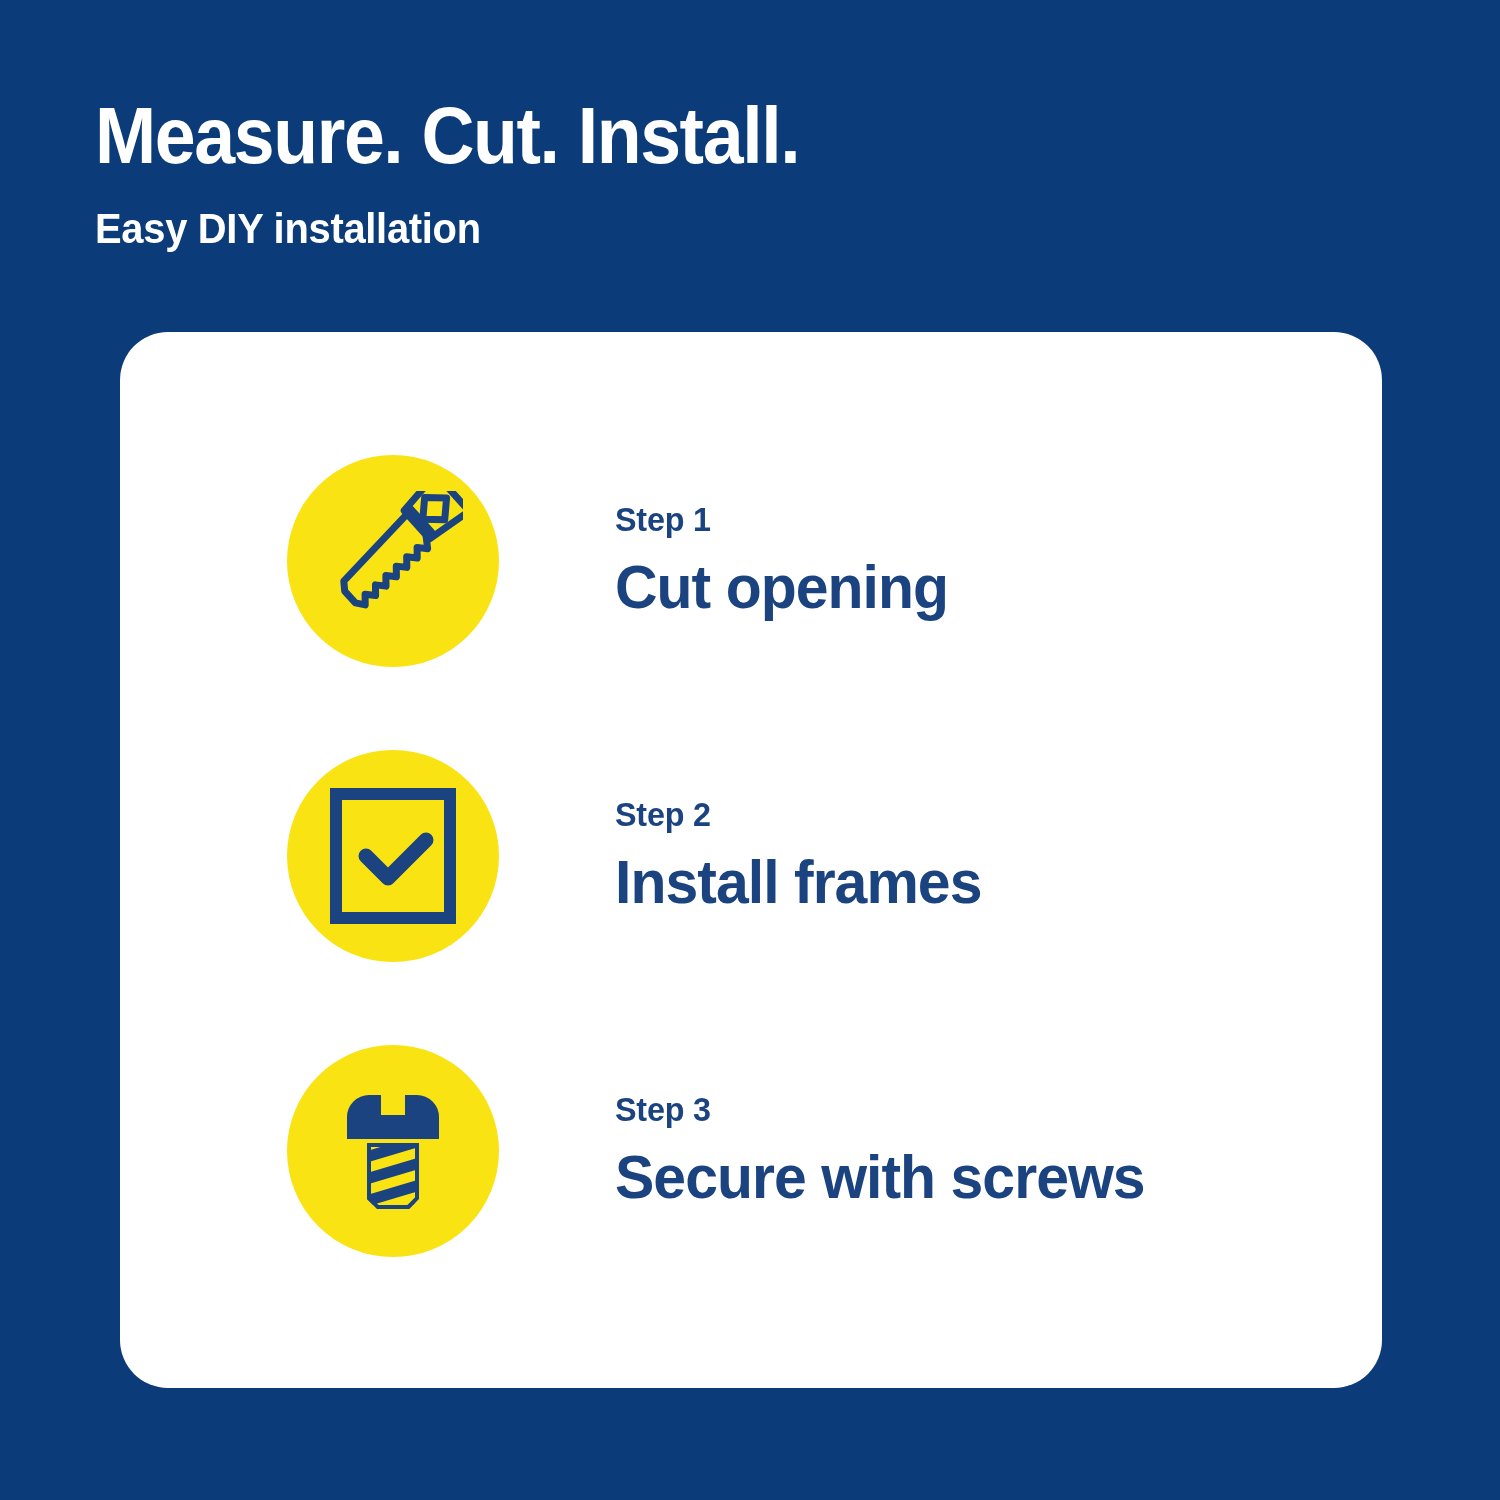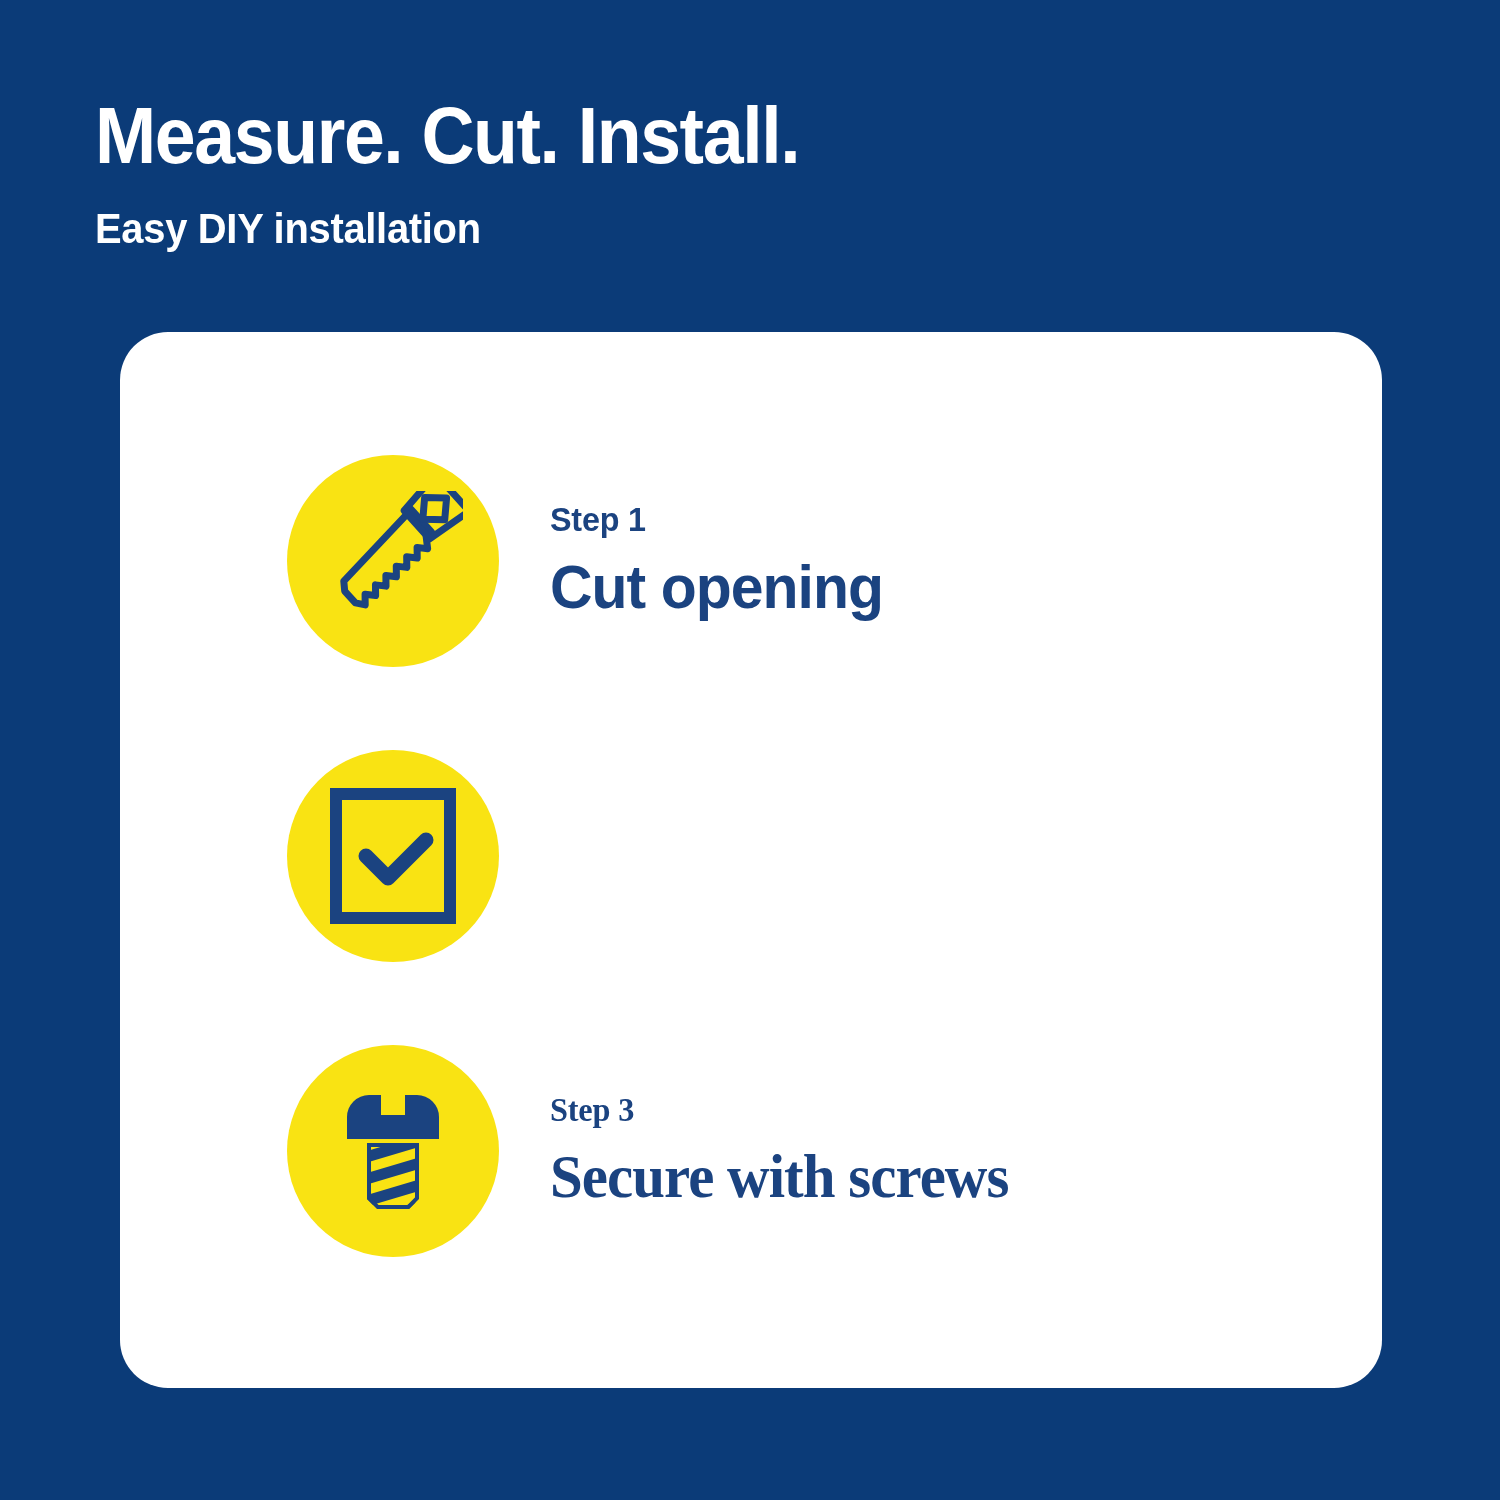--- a/index.html
+++ b/index.html
@@ -61,38 +61,38 @@
   .step-row {
     position: absolute;
     left: 167px;
     width: 1050px;
     height: 212px;
     display: flex;
     align-items: center;
   }
   #step-row-0 { top: 123px; }
   #step-row-1 { top: 418px; }
-  #step-row-2 { top: 713px; font-family: Liberation Serif, serif; }
+  #step-row-2 { top: 713px; }
 
   .step-icon-circle {
     width: 212px;
     height: 212px;
     border-radius: 50%;
     background: #f9e313;
     flex: 0 0 212px;
     display: flex;
     align-items: center;
     justify-content: center;
   }
   .step-icon-circle svg {
     display: block;
   }
 
   .step-text {
-    margin-left: 51px;
+    margin-left: 116px;
     display: flex;
     flex-direction: column;
     justify-content: flex-start;
   }
   .step-label {
     font-size: 34px;
     font-weight: bold;
     color: #1b4380;
     letter-spacing: -0.2px;
     line-height: 1.1;
@@ -145,20 +145,24 @@
 
   <div class="step-row" id="step-row-1">
     <div class="step-icon-circle">
       <span>
         <svg width="126" height="136" viewBox="0 0 126 136" fill="none">
           <rect x="6" y="6" width="114" height="124" stroke="#1b4380" stroke-width="12" fill="none"></rect>
           <path d="M36 68 L58 90 L96 52" stroke="#1b4380" stroke-width="15" stroke-linecap="round" stroke-linejoin="round" fill="none"></path>
         </svg>
       </span>
     </div>
+    <div class="step-text">
+      <div class="step-label">Step 2</div>
+      <div class="step-title">Install frames</div>
+    </div>
   </div>
 
   <div class="step-row" id="step-row-2">
     <div class="step-icon-circle">
       <span>
         <svg width="120" height="140" viewBox="0 0 120 140" fill="none">
 
           <path d="M14 36 a22 22 0 0 1 22 -22 L48 14 L48 34 L72 34 L72 14 L84 14 a22 22 0 0 1 22 22 L106 58 L14 58 Z" fill="#1b4380"></path>
 
           <defs>

